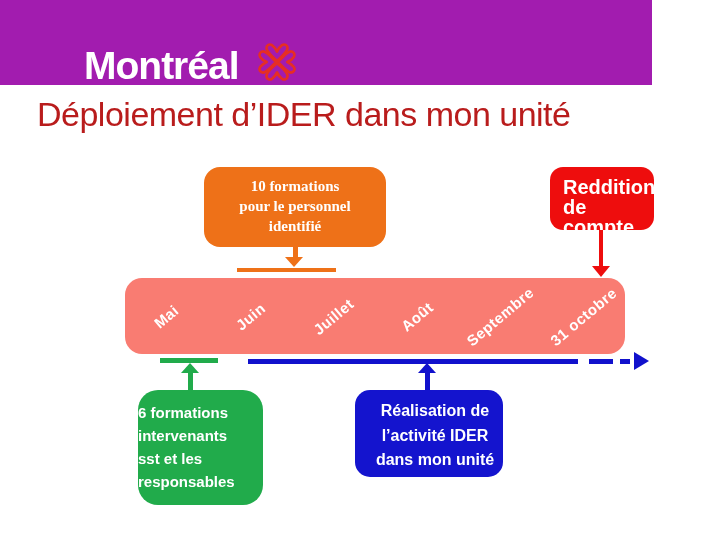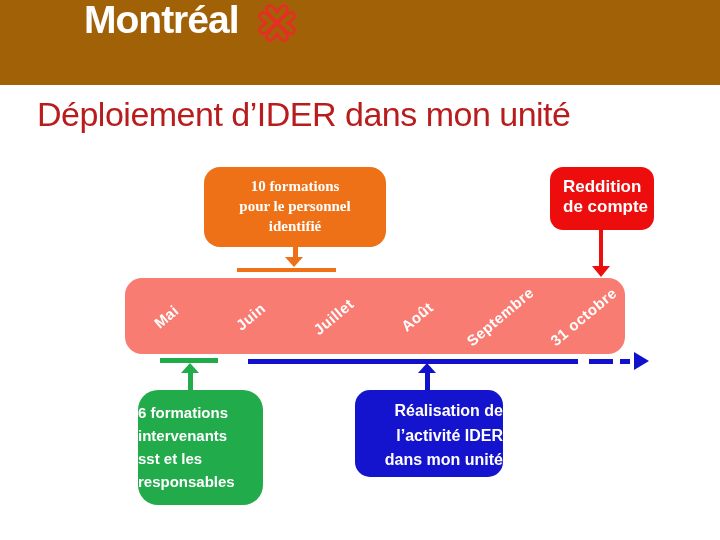--- a/index.html
+++ b/index.html
@@ -2,51 +2,51 @@
 <html><head>
 <meta charset="utf-8">
 <style>
   html,body{margin:0;padding:0;}
   body{
     width:720px;height:540px;position:relative;overflow:hidden;
     background:#ffffff;font-family:"Liberation Sans",sans-serif;
   }
   
   .banner{
-    position:absolute;left:0;top:0;width:720px;height:85px;background:#a16207;
-    display:flex;align-items:flex-start;padding-left:84px;box-sizing:border-box;gap:15px;
+    position:absolute;left:0;top:0;width:652px;height:85px;background:#a21caf;
+    display:flex;align-items:flex-end;padding-left:84px;box-sizing:border-box;gap:15px;
   }
   .wordmark{
     color:#ffffff;font-size:39px;font-weight:bold;letter-spacing:-1px;line-height:1;
   }
   .rosette{display:block;}
   
   .slide-title{
     position:absolute;left:37px;top:95px;width:660px;
     color:#b91c1c;font-size:34px;font-weight:normal;letter-spacing:-0.5px;white-space:nowrap;
   }
   
   .callout{
     position:absolute;box-sizing:border-box;color:#ffffff;font-weight:bold;
   }
   .box-orange{
     left:204px;top:167px;width:182px;height:80px;background:#EE7118;border-radius:16px;
     font-size:15px;line-height:20px;text-align:center;padding-top:9px;font-family:Liberation Serif, serif;
   }
   .box-red{
     left:550px;top:167px;width:104px;height:63px;background:#EE0D0D;border-radius:13px;
-    font-size:17px;line-height:20px;text-align:left;padding:10px 0 0 13px;
+    font-size:20px;line-height:20px;text-align:left;padding:10px 0 0 13px;
   }
   .box-green{
     left:138px;top:390px;width:125px;height:115px;background:#21AB4B;border-radius:20px;
     font-size:15px;line-height:23px;padding-top:11px;
   }
   .box-blue{
     left:355px;top:390px;width:148px;height:87px;background:#1414CE;border-radius:15px;
-    font-size:16px;line-height:24.5px;text-align:right;padding:9px 0 0 12px;
+    font-size:16px;line-height:24.5px;text-align:center;padding:9px 0 0 12px;
   }
   
   .timeline-bar{
     position:absolute;left:125px;top:278px;width:500px;height:76px;
     background:#F97C72;border-radius:17px;display:flex;
   }
   .month-cell{flex:1;display:flex;align-items:center;justify-content:center;}
   .month-label{
     transform:rotate(-40deg);color:#ffffff;font-weight:bold;font-size:15px;
     white-space:nowrap;letter-spacing:0.5px;

